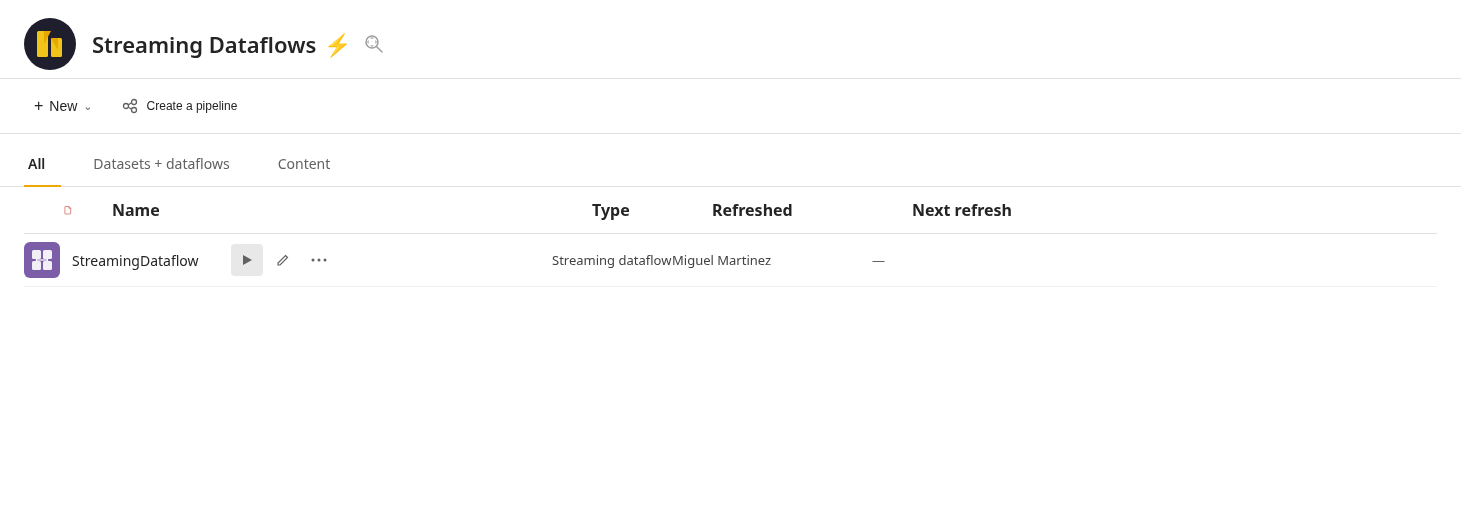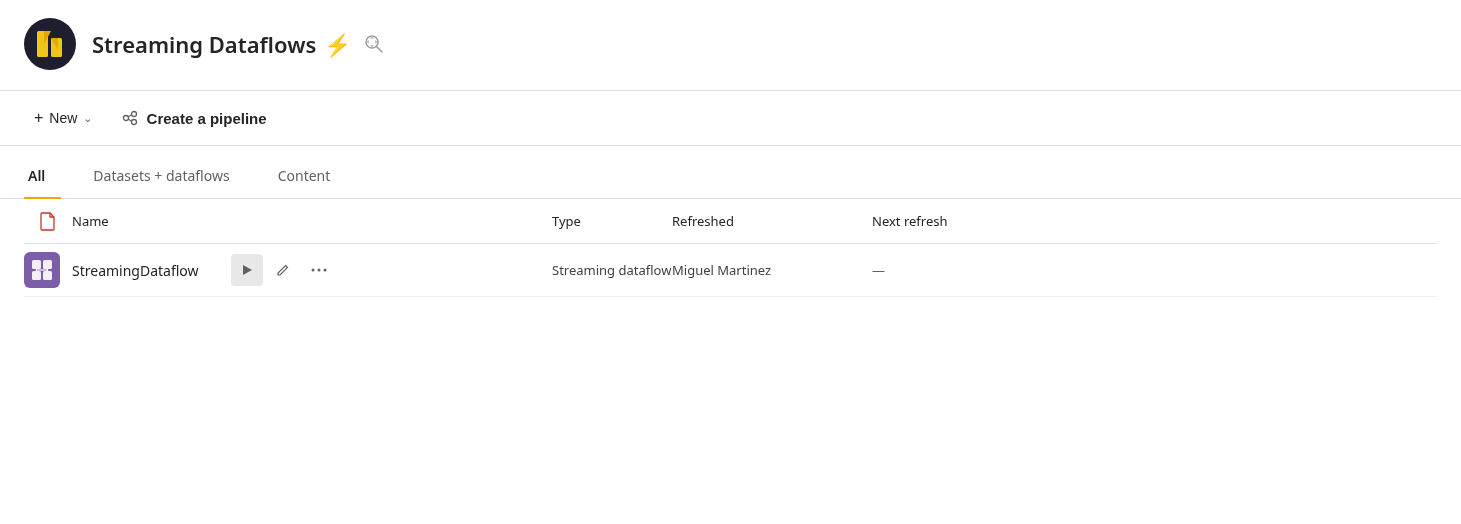--- a/index.html
+++ b/index.html
@@ -6,21 +6,21 @@
     body {
       font-family: 'Segoe UI', system-ui, -apple-system, sans-serif;
       background: #fff;
       color: #242424;
       font-size: 14px;
     }
 
     .header {
       display: flex;
       align-items: center;
-      padding: 18px 24px 20px 24px;
+      padding: 18px 24px 8px 24px;
       border-bottom: 1px solid #e0e0e0;
       gap: 16px;
     }
 
     .app-icon {
       width: 52px;
       height: 52px;
       background: #1e1e2d;
       border-radius: 50%;
       display: flex;
@@ -91,24 +91,23 @@
     }
 
     .pipeline-button {
       display: flex;
       align-items: center;
       gap: 8px;
       padding: 6px 10px;
       border: none;
       background: none;
       cursor: pointer;
-      font-size: 15px;
+      font-size: 12px;
       color: #242424;
       border-radius: 4px;
-      font-weight: bold;
     }
 
     .tabs {
       display: flex;
       align-items: center;
       gap: 16px;
       padding: 0 24px;
       border-bottom: 1px solid #e0e0e0;
       margin-top: 8px;
     }
@@ -138,23 +137,24 @@
 
     .table-header {
       display: grid;
       grid-template-columns: 48px 480px 120px 200px 160px 1fr;
       padding: 12px 0;
       border-bottom: 1px solid #e0e0e0;
       align-items: center;
     }
 
     .col-header {
-      font-size: 13px;
-      font-weight: 400;
-      color: #242424;
+      font-size: 16px;
+      font-weight: 700;
+      color: #242424;
+      margin-left: 40px;
     }
 
     .table-row {
       display: grid;
       grid-template-columns: 48px 480px 120px 200px 160px 1fr;
       padding: 8px 0;
       align-items: center;
       border-bottom: 1px solid #f0f0f0;
     }
 

